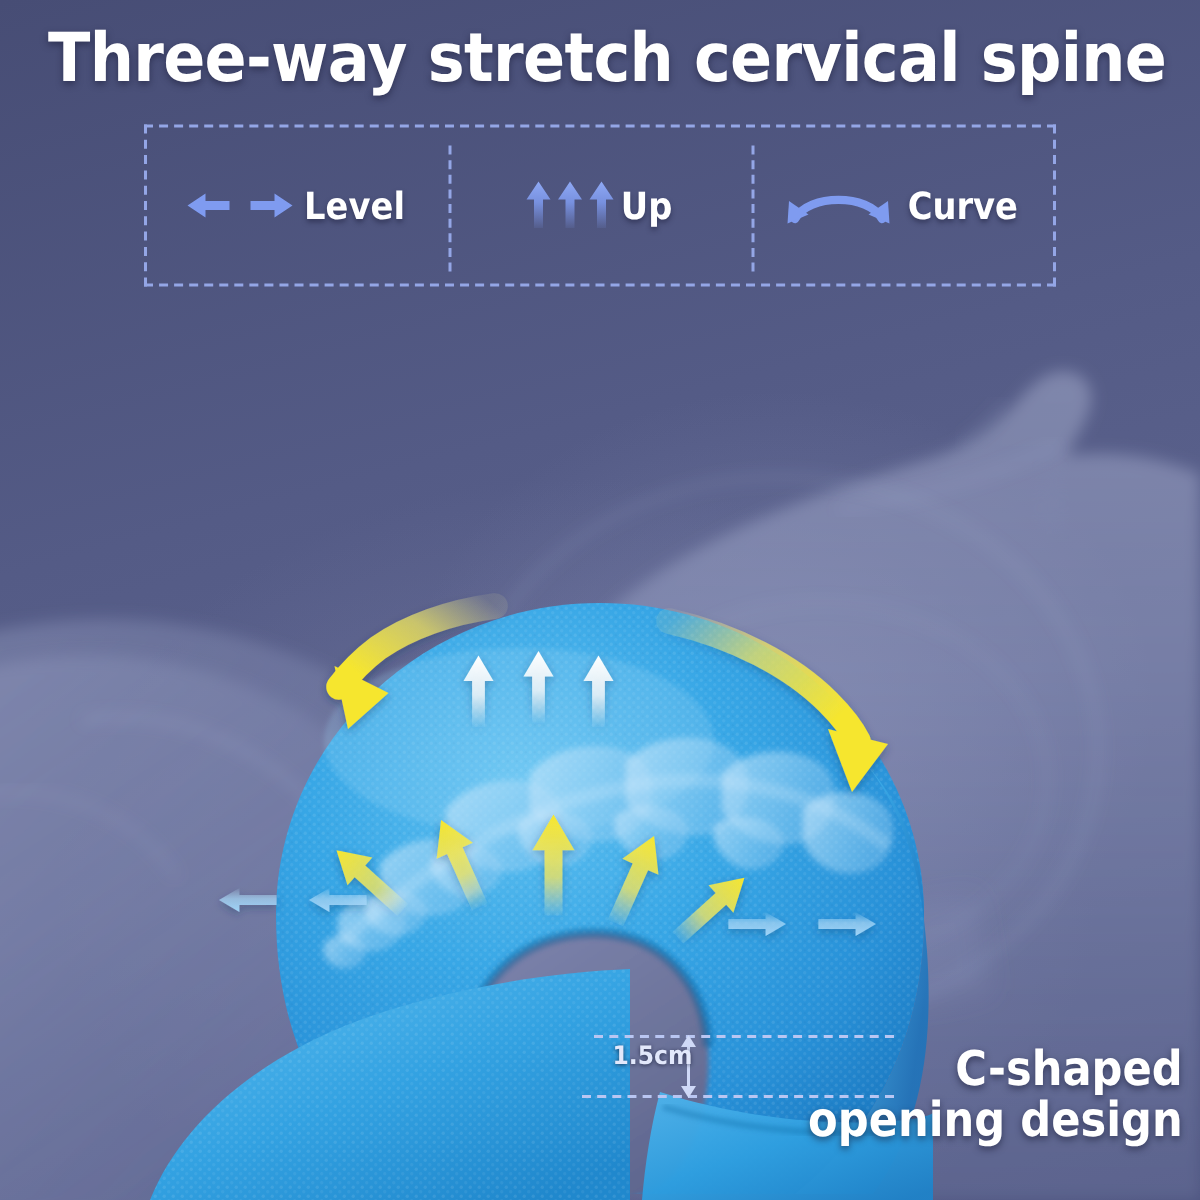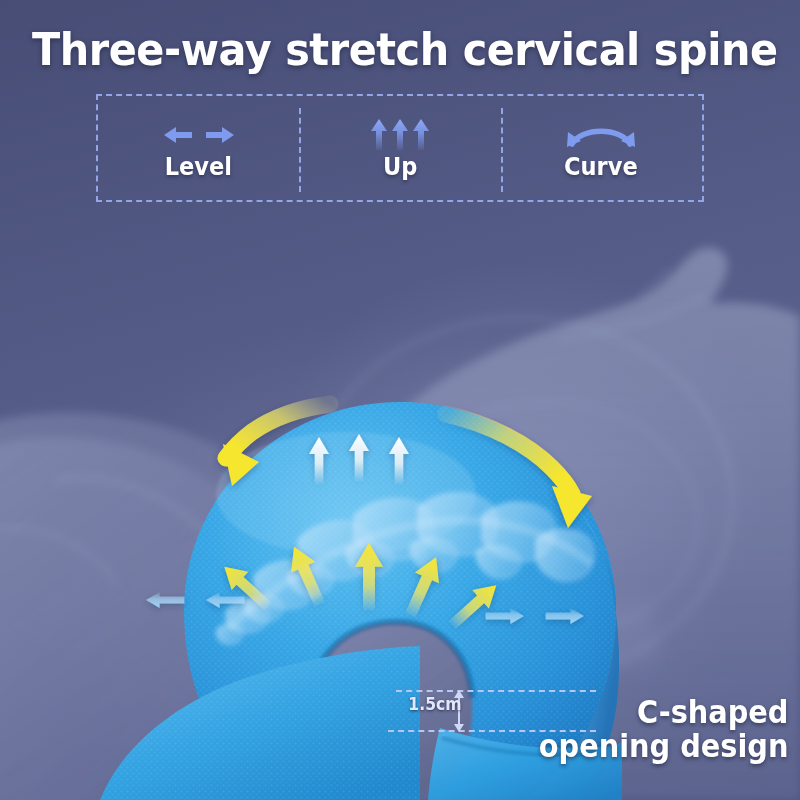--- a/index.html
+++ b/index.html
@@ -13,21 +13,21 @@
     position:relative;
     width:800px; height:800px;
     overflow:hidden;
     background:
       radial-gradient(ellipse 70% 55% at 48% 74%, #6a7099 0%, rgba(106,112,153,0) 62%),
       linear-gradient(165deg, #474d75 0%, #545b86 38%, #5b628d 62%, #4e5580 100%);
   }
 
   
   .hdr {
-    position:absolute; left:0; top:11px; width:692px; height:200px;
+    position:absolute; left:0; top:0; width:692px; height:200px;
     z-index:40;
   }
   .title {
     position:absolute; left:0; top:12px; width:800px;
     text-align:center;
     font-family:"DejaVu Sans", sans-serif;
     font-size:45px;
     font-weight:bold;
     letter-spacing:-0.5px;
     color:#ffffff;
@@ -42,21 +42,21 @@
     width:608px; height:108px;
     border:2px dashed #94a6e6;
     display:flex;
     align-items:center;
   }
   .badge {
     flex:1 1 0;
     height:100%;
     position:relative;
     display:flex;
-    flex-direction:column;
+    flex-direction:row;
     align-items:center;
     justify-content:center;
     gap:2px;
   }
   .badge + .badge::before {
     content:"";
     position:absolute; left:0; top:12px;
     width:0; height:84px;
     border-left:2px dashed #94a6e6;
   }

